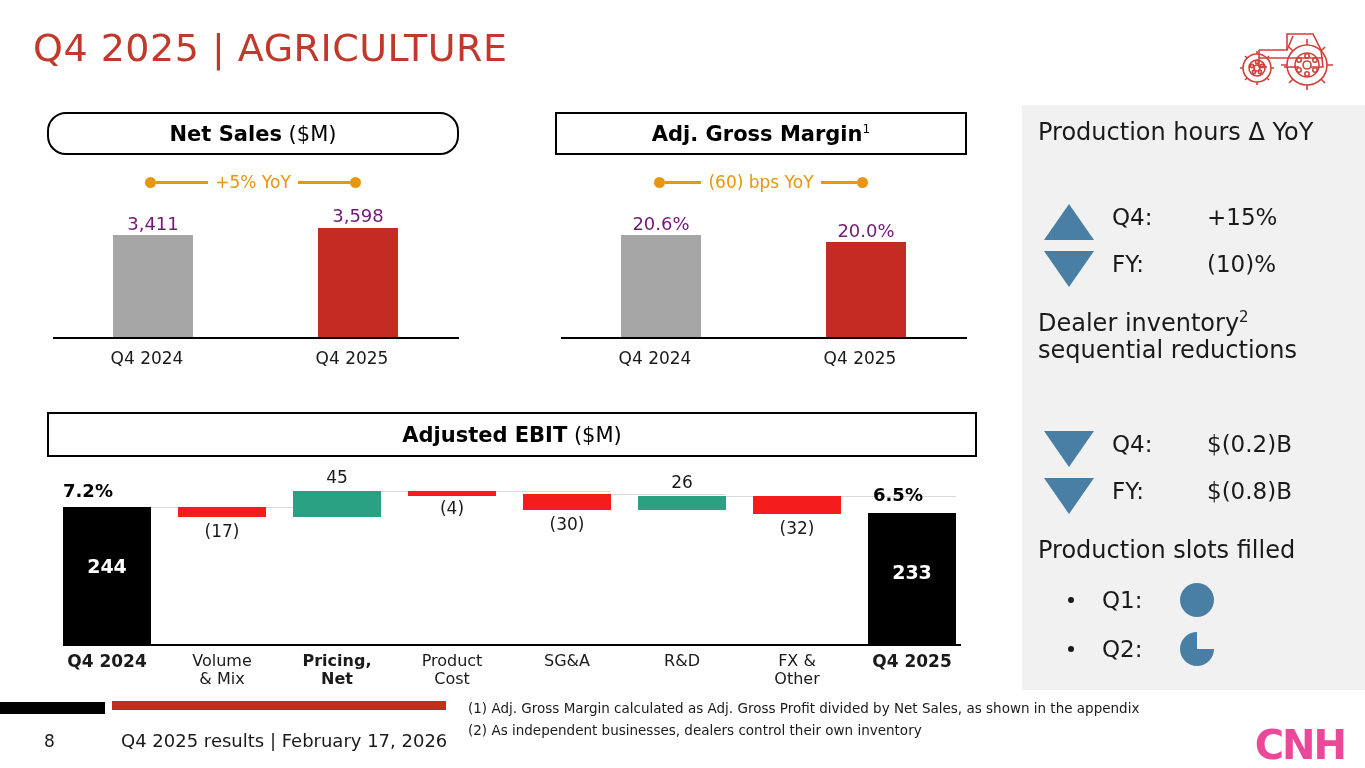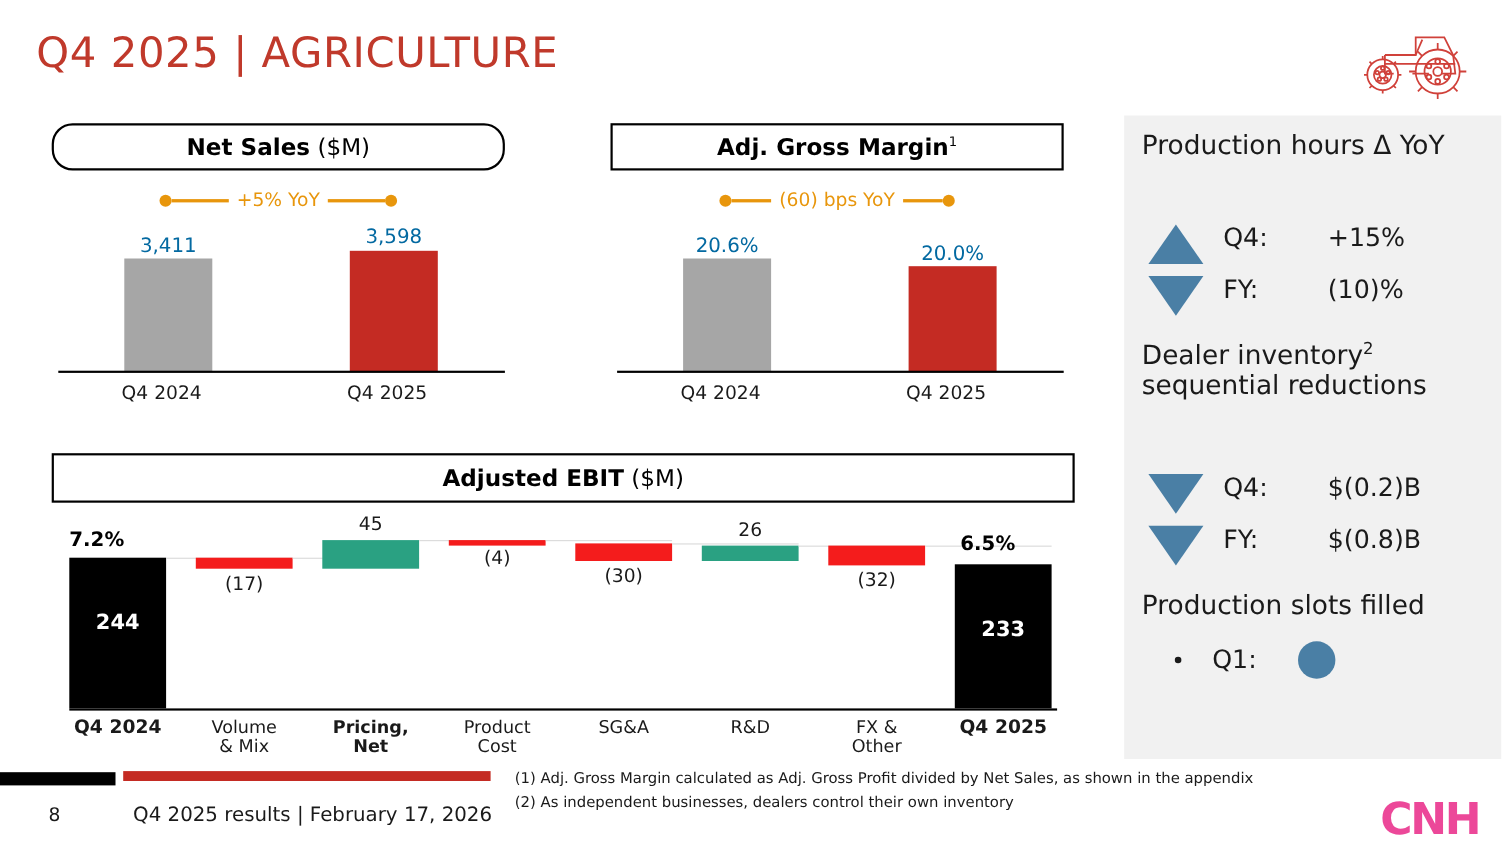--- a/index.html
+++ b/index.html
@@ -49,21 +49,21 @@
   .bar2-chart { position:absolute; }
   #net-sales-chart    { left:47px;  top:198px; width:418px; height:175px; }
   #gross-margin-chart { left:555px; top:198px; width:418px; height:175px; }
   .bar2-plot { position:absolute; left:6px; right:6px; top:0; height:140px; }
   .bar2-axis { position:absolute; left:6px; right:6px; top:139px; height:2px; background:#000; }
   .bar2-col { position:absolute; bottom:0; width:80px; }
   .bar2-col.c0 { left:60px; }
   .bar2-col.c1 { left:265px; }
   .bar2-value {
     position:absolute; left:50%; transform:translateX(-50%);
-    font-size:18px; color:#0369a1; white-space:nowrap;
+    font-size:18px; color:#701a75; white-space:nowrap;
   }
   .bar2-rect { position:absolute; bottom:0; left:0; width:80px; }
   .bar2-rect.prior { background:#A6A6A6; }
   .bar2-rect.current { background:#C42B23; }
   .bar2-cat {
     position:absolute; top:150px; font-size:17px; color:#1a1a1a;
     width:160px; text-align:center;
   }
   .bar2-cat.c0 { left:20px; }
   .bar2-cat.c1 { left:225px; }
@@ -292,20 +292,25 @@
     <span class="sb-value">$(0.8)B</span>
   </div>
 
   <div class="sb-head" style="top:432px;">Production slots filled</div>
 
   <div class="bullet-row" style="top:478px;">
     <span class="bullet-dot"></span>
     <span class="bullet-label">Q1:</span>
     <span class="slot-circle"></span>
   </div>
+  <div class="bullet-row" style="top:527px;">
+    <span class="bullet-dot"></span>
+    <span class="bullet-label">Q2:</span>
+    <span class="slot-circle three-quarter"></span>
+  </div>
 
 </div>
 
 <div id="footer-bar-black"></div>
 <div id="footer-bar-red"></div>
 <div id="page-number">8</div>
 <div id="footer-text">Q4 2025 results | February 17, 2026</div>
 <div id="footnotes">
   <div class="footnote">(1) Adj. Gross Margin calculated as Adj. Gross Profit divided by Net Sales, as shown in the appendix</div>
   <div class="footnote">(2) As independent businesses, dealers control their own inventory</div>

